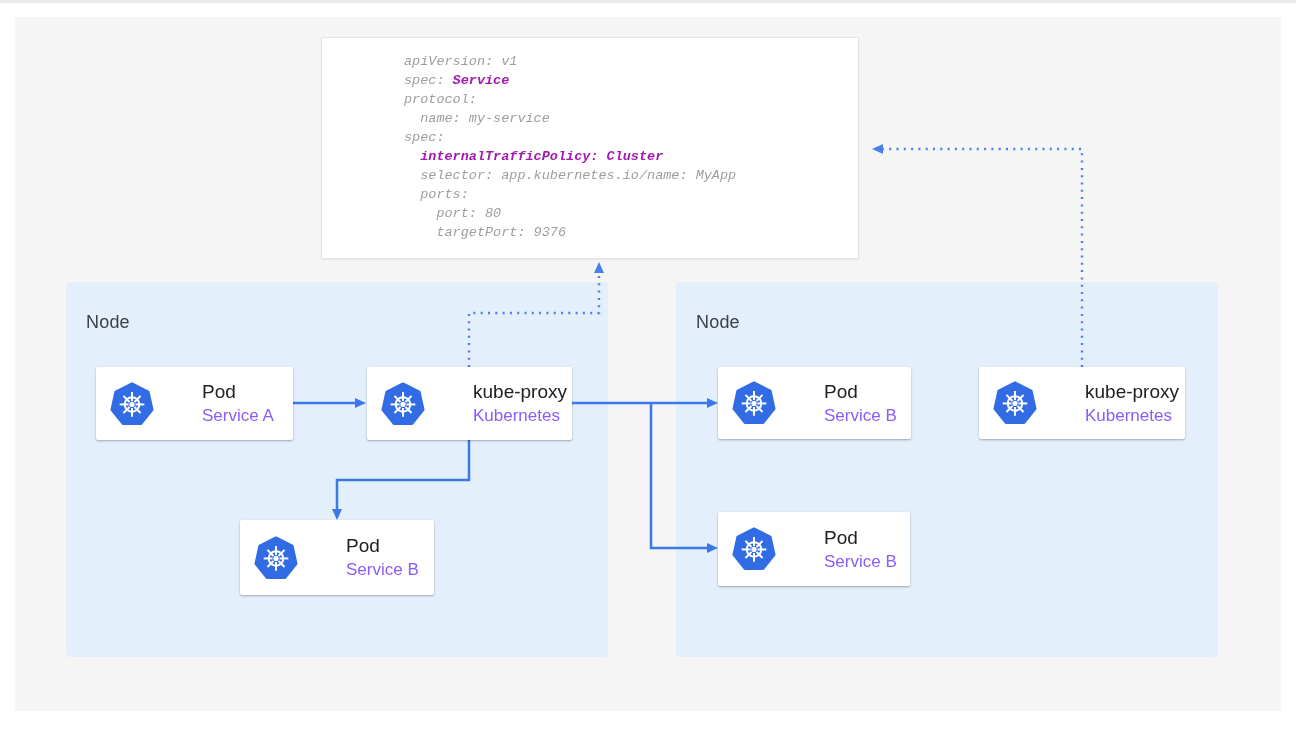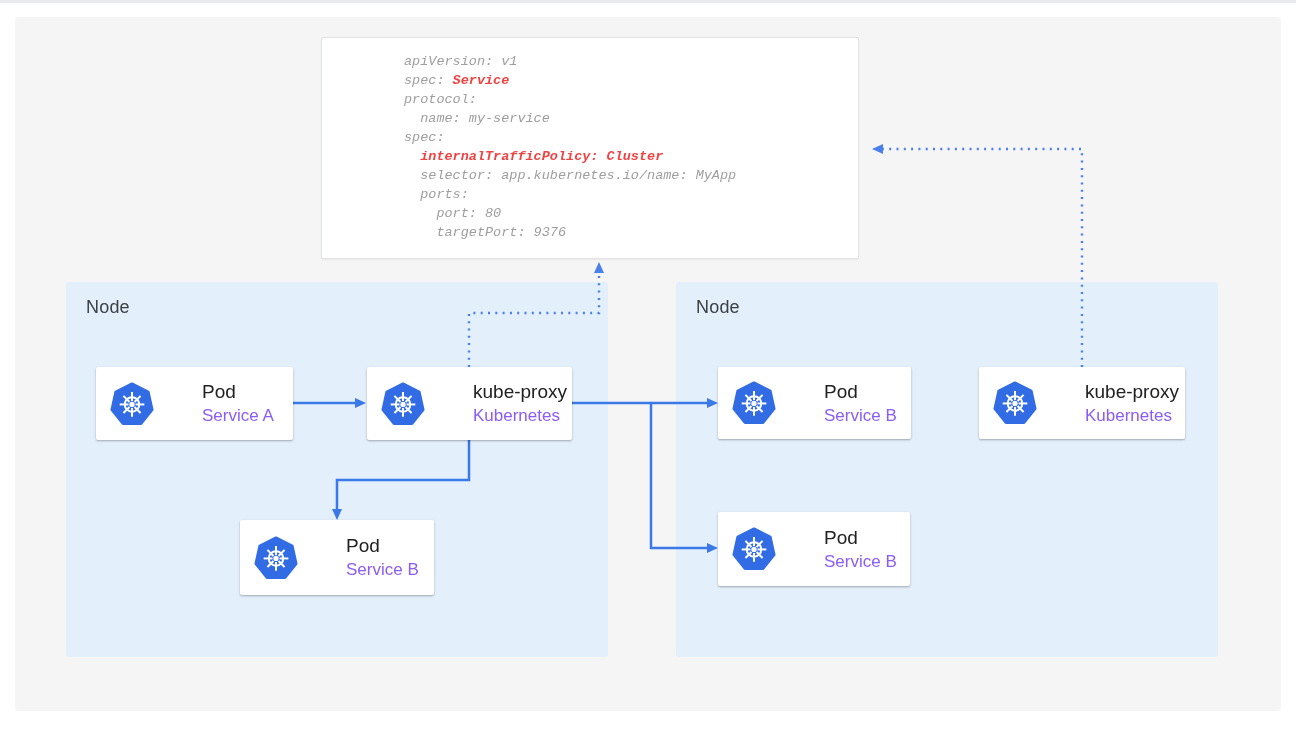--- a/index.html
+++ b/index.html
@@ -14,21 +14,21 @@
   .panel {
     position:absolute; left:15px; top:17px; width:1266px; height:694px;
     background:#F5F5F5; border-radius:4px;
   }
   .node {
     position:absolute; background:#E3F0FC; border-radius:3px;
   }
   .node-left  { left:66px;  top:282px; width:542px; height:375px; }
   .node-right { left:676px; top:282px; width:542px; height:375px; }
   .node-label {
-    position:absolute; left:20px; top:15px;
+    position:absolute; left:20px; top:30px;
     font-size:18px; color:#3C4043; letter-spacing:0.2px;
   }
   .arrows {
     position:absolute; left:0; top:0; width:1296px; height:729px;
     pointer-events:none; z-index:3;
   }
   .card {
     position:absolute; z-index:4; background:#FFFFFF; border-radius:2px;
     box-shadow:0 1px 2px rgba(0,0,0,0.22), 0 1px 3px rgba(0,0,0,0.10);
     display:flex; align-items:center; padding-left:14px; box-sizing:border-box;gap:20px;
@@ -46,21 +46,21 @@
   .yaml-card {
     position:absolute; left:321px; top:37px; width:538px; height:222px;
     box-sizing:border-box; background:#FFFFFF; border:1px solid #E1E3E6;
     border-radius:2px; box-shadow:0 1px 2px rgba(0,0,0,0.06); z-index:5;
     padding:14px 0 0 82px;
   }
   .yline {
     white-space:pre; font-family:"Liberation Mono", monospace;
     font-style:italic; font-size:13.5px; line-height:19px; color:#9E9E9E;
   }
-  .yline .b { font-weight:bold; color:#ef4444;font-style:italic; }
+  .yline .b { font-weight:bold; color:#a21caf;font-style:italic; }
 </style>
 </head>
 <body>
 
 <div class="stage">
 
   <svg width="0" height="0" style="position:absolute" aria-hidden="true">
     <defs>
       <symbol id="k8s-logo" viewBox="0 0 100 100">
         <polygon points="50,4 87,22.5 96,63 70.5,95 29.5,95 4,63 13,22.5" fill="#326CE5" stroke="#326CE5" stroke-width="6" stroke-linejoin="round"></polygon>

